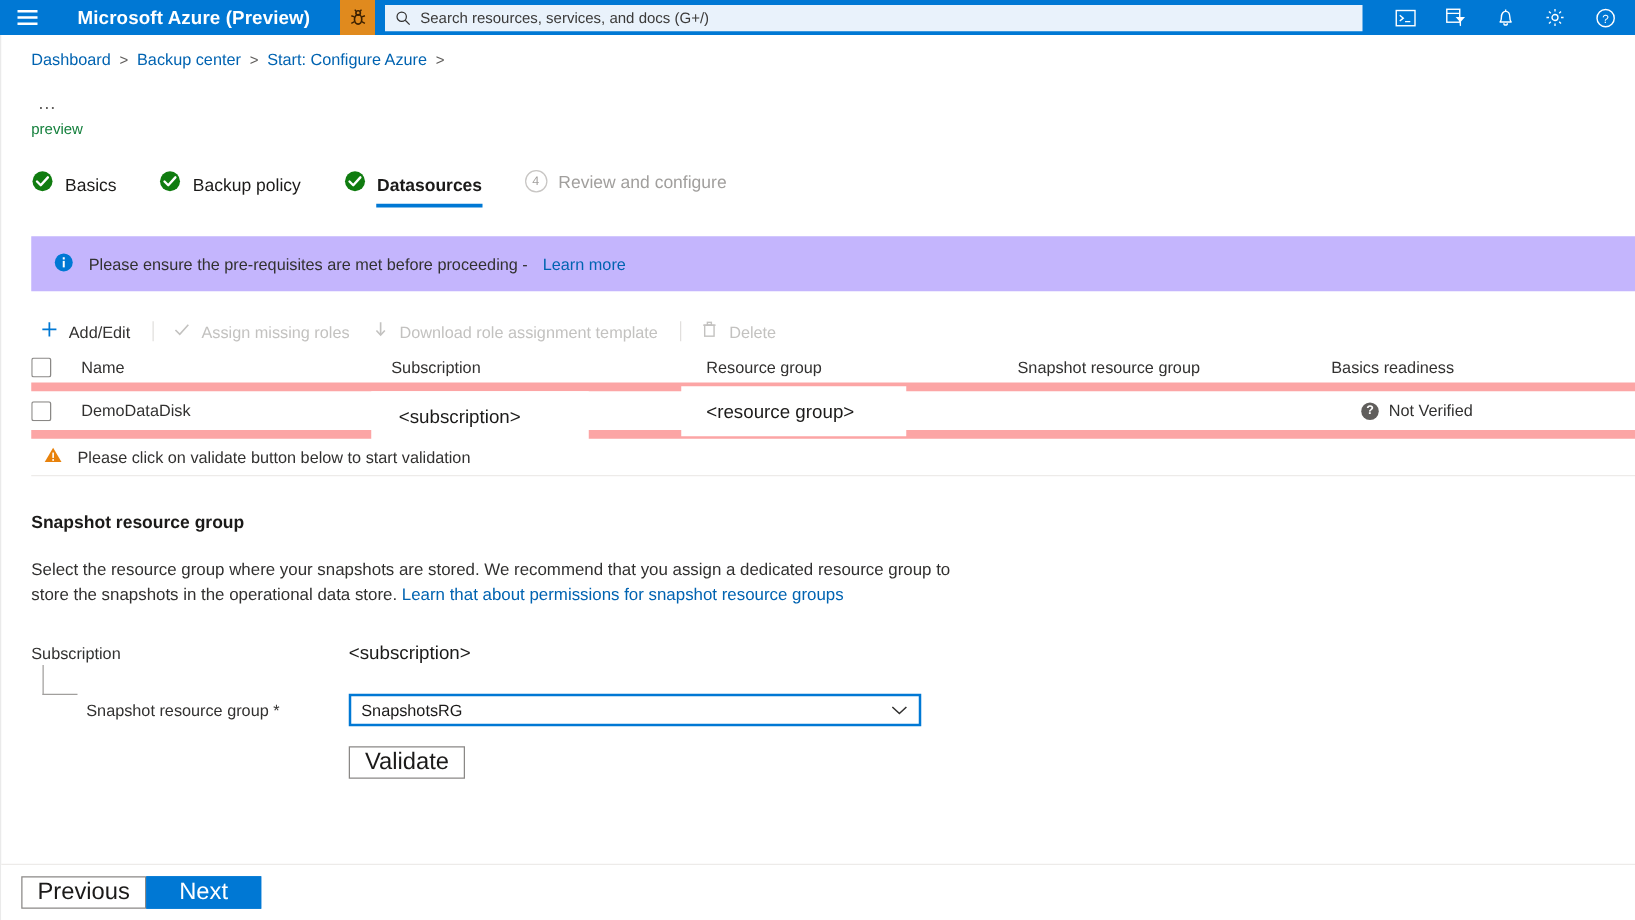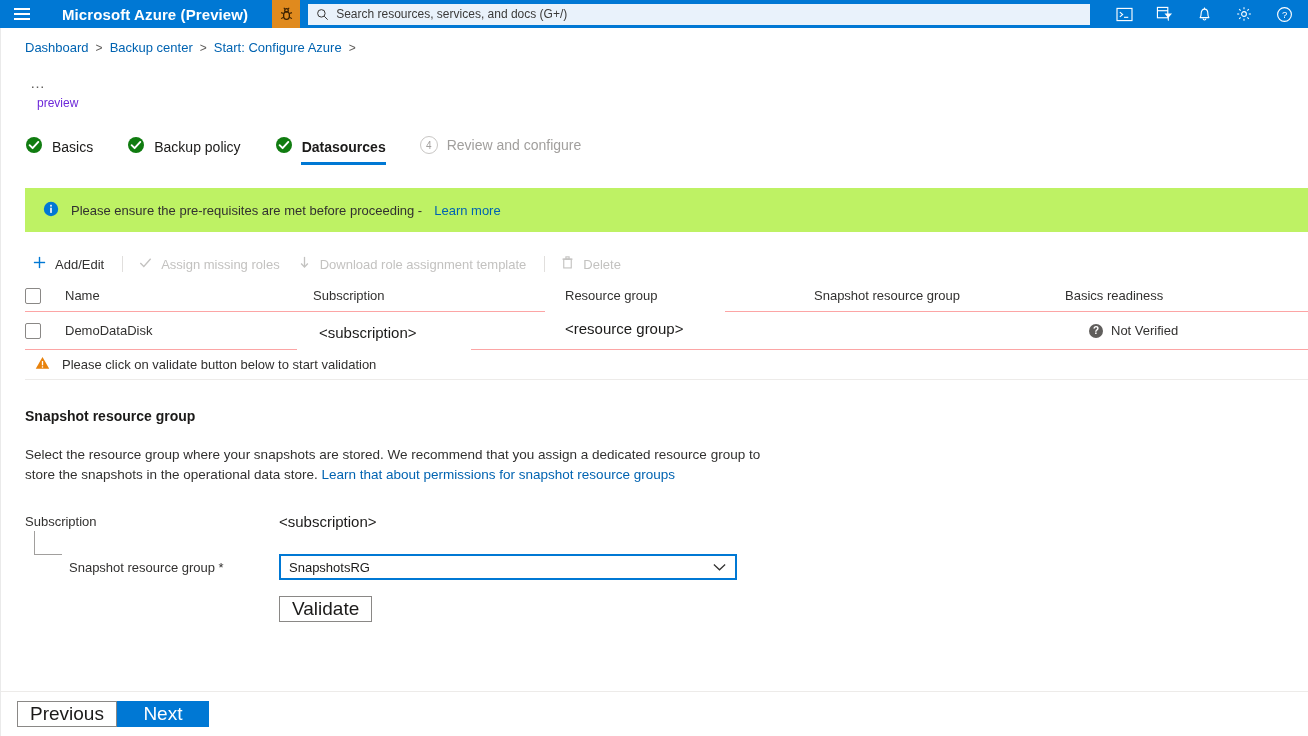--- a/index.html
+++ b/index.html
@@ -120,23 +120,23 @@
   .ellipsis-btn {
     font-size: 15px;
     color: #605e5c;
     letter-spacing: 1.5px;
     cursor: pointer;
     padding: 4px 5px;
     line-height: 1;
     margin-top: 8px;
   }
   .subtitle {
-    padding-left: 36px;
+    padding-left: 24px;
     font-size: 12px;
-    color: #6d28d9;
+    color: #15803d;
     margin-top: 2px;
   }
 
   
   .steps {
     display: flex;
     align-items: flex-start;
     padding-left: 24px;
     margin-top: 26px;
     gap: 34px;
@@ -166,21 +166,21 @@
     border-radius: 50%;
     border: 1px solid #c8c6c4;
     color: #a19f9d;
     font-size: 10px;
     display: flex; align-items: center; justify-content: center;
   }
 
   
   .info-banner {
     margin: 23px 0 0 24px;
-    background: #bef264;
+    background: #c4b5fd;
     height: 44px;
     display: flex;
     align-items: center;
     padding-left: 18px;
     gap: 12px;
     font-size: 13px;
     color: #323130;
   }
   .info-banner a { color: #0063b1; text-decoration: none; cursor: pointer; }
 
@@ -211,21 +211,21 @@
 
   
   .tbl {
     margin-left: 24px;
     width: 1284px;
     font-size: 13px;
   }
   .tbl .row {
     display: flex;
     align-items: center;
-    border-bottom: 1px solid #fca5a5;
+    border-bottom: 7px solid #fca5a5;
     justify-content: flex-end;
   }
   .tbl .hdr { height: 32px; color: #323130; }
   .tbl .hdr .cell { font-weight: 400; }
   .tbl .drow { height: 38px; color: #323130; }
   .cell { padding-right: 10px; overflow: hidden; white-space: nowrap; }
   .c-chk { width: 40px; flex: 0 0 40px; display: flex; align-items: center; }
   .c-name { width: 248px; flex: 0 0 248px; }
   .c-sub  { width: 252px; flex: 0 0 252px; }
   .c-rg   { width: 249px; flex: 0 0 249px; }

